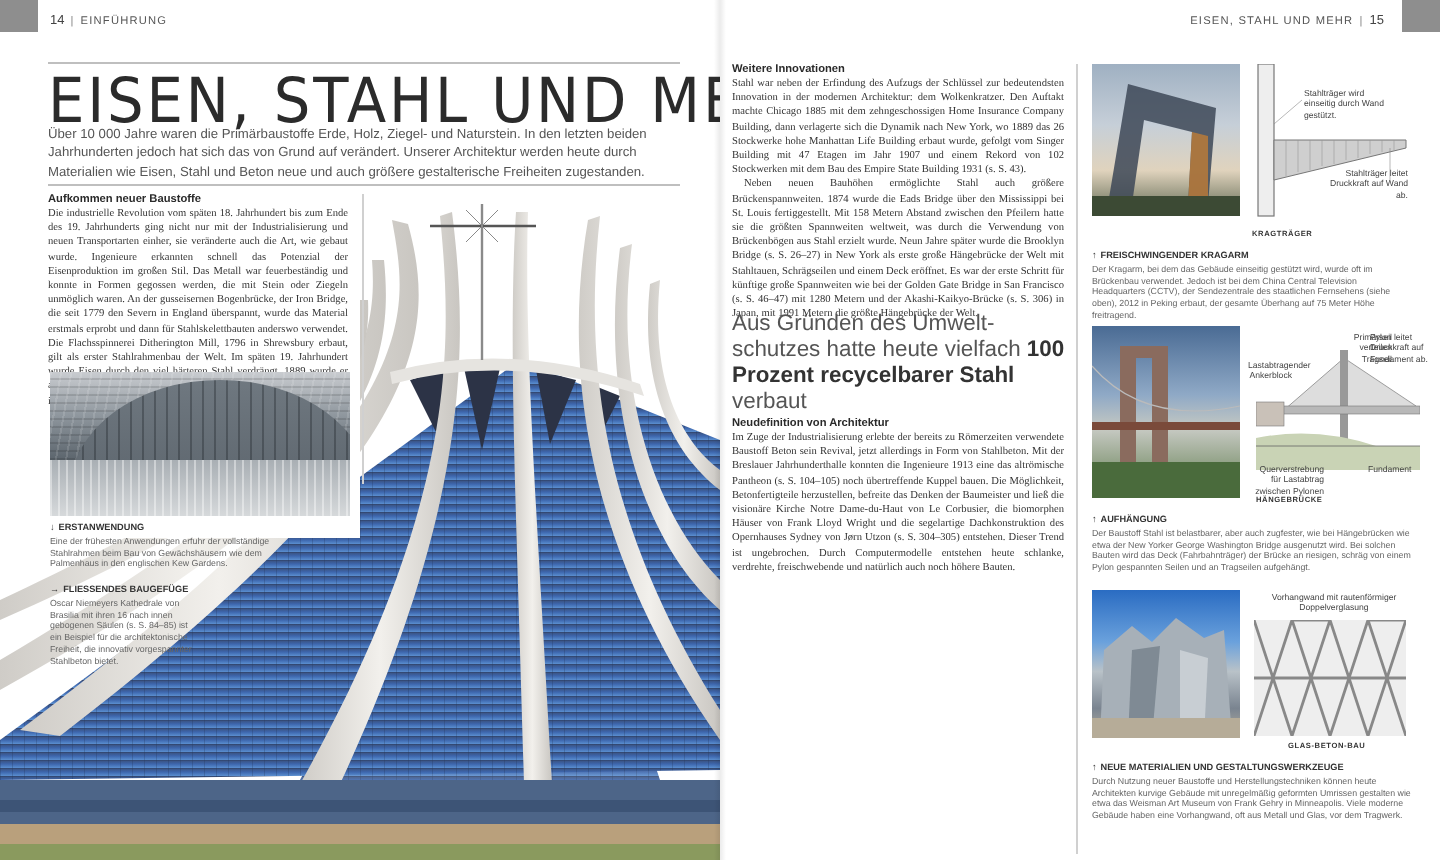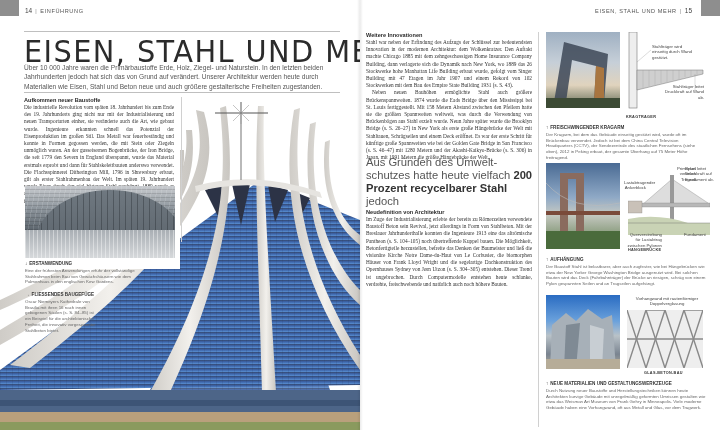--- a/index.html
+++ b/index.html
@@ -169,22 +169,22 @@
   </div>
 
   <div class="col-right">
     <div class="section-head">Weitere Innovationen</div>
     <p class="body-text">Stahl war neben der Erfindung des Aufzugs der Schlüssel zur bedeutendsten Innovation in der modernen Architektur: dem Wolkenkratzer. Den Auftakt machte Chicago 1885 mit dem zehngeschossigen Home Insurance Company Building, dann verlagerte sich die Dynamik nach New York, wo 1889 das 26 Stockwerke hohe Manhattan Life Building erbaut wurde, gefolgt vom Singer Building mit 47 Etagen im Jahr 1907 und einem Rekord von 102 Stockwerken mit dem Bau des Empire State Building 1931 (s. S. 43).</p>
     <p class="body-text" style="text-indent:6px;">Neben neuen Bauhöhen ermöglichte Stahl auch größere Brückenspannweiten. 1874 wurde die Eads Bridge über den Mississippi bei St. Louis fertiggestellt. Mit 158 Metern Abstand zwischen den Pfeilern hatte sie die größten Spannweiten weltweit, was durch die Verwendung von Brückenbögen aus Stahl erzielt wurde. Neun Jahre später wurde die Brooklyn Bridge (s. S. 26–27) in New York als erste große Hängebrücke der Welt mit Stahltauen, Schrägseilen und einem Deck eröffnet. Es war der erste Schritt für künftige große Spannweiten wie bei der Golden Gate Bridge in San Francisco (s. S. 46–47) mit 1280 Metern und der Akashi-Kaikyo-Brücke (s. S. 306) in Japan, mit 1991 Metern die größte Hängebrücke der Welt.</p>
   </div>
 
   <div class="pull-quote">
     <span>Aus Gründen des Umwelt-schutzes hatte heute vielfach</span>
-    <b>200 Prozent recycelbarer Stahl</b>
-    <span>jedoch</span>
+    <b>100 Prozent recycelbarer Stahl</b>
+    <span>verbaut</span>
   </div>
 
   <div class="col-right2">
     <div class="section-head">Neudefinition von Architektur</div>
     <p class="body-text">Im Zuge der Industrialisierung erlebte der bereits zu Römerzeiten verwendete Baustoff Beton sein Revival, jetzt allerdings in Form von Stahlbeton. Mit der Breslauer Jahrhunderthalle konnten die Ingenieure 1913 eine das altrömische Pantheon (s. S. 104–105) noch übertreffende Kuppel bauen. Die Möglichkeit, Betonfertigteile herzustellen, befreite das Denken der Baumeister und ließ die visionäre Kirche Notre Dame-du-Haut von Le Corbusier, die biomorphen Häuser von Frank Lloyd Wright und die segelartige Dachkonstruktion des Opernhauses Sydney von Jørn Utzon (s. S. 304–305) entstehen. Dieser Trend ist ungebrochen. Durch Computermodelle entstehen heute schlanke, verdrehte, freischwebende und natürlich auch noch höhere Bauten.</p>
   </div>
 
   <div class="vline" style="left:178px; top:32px; height:395px;"></div>
 
   <div class="photo cctv">

